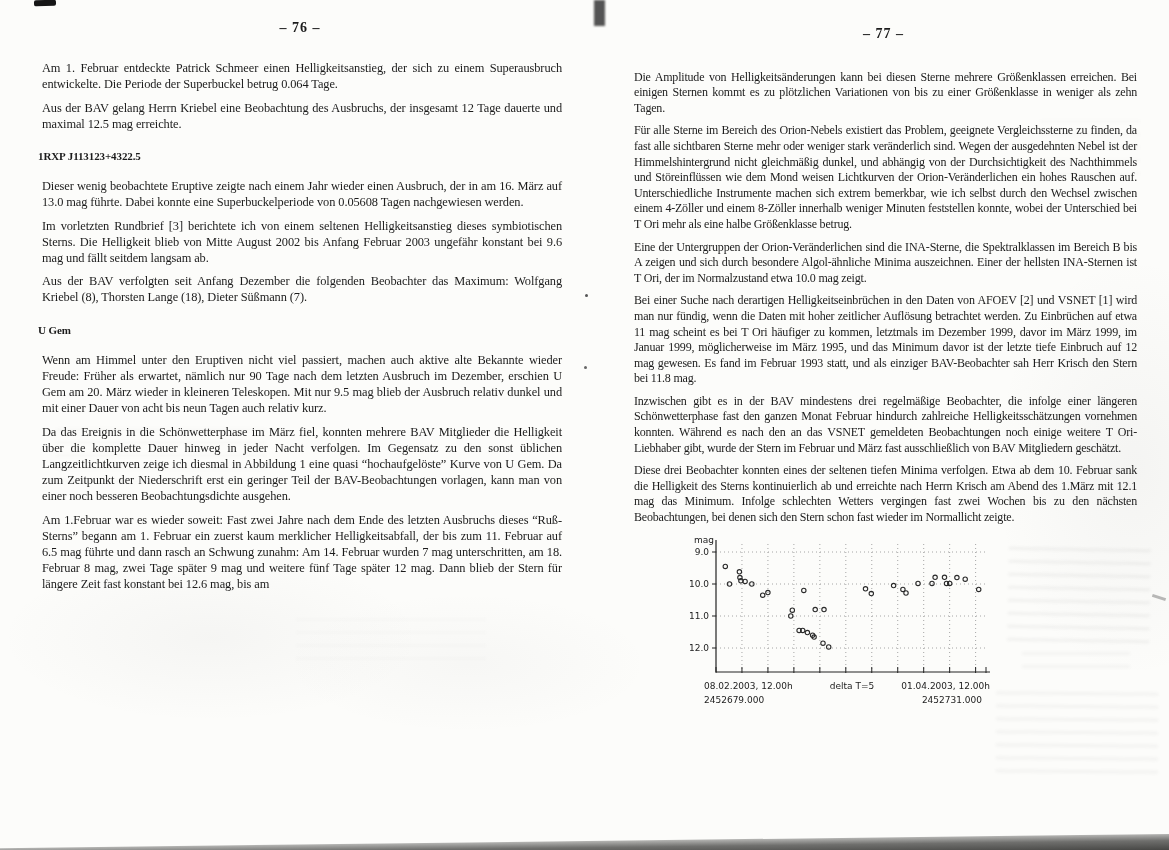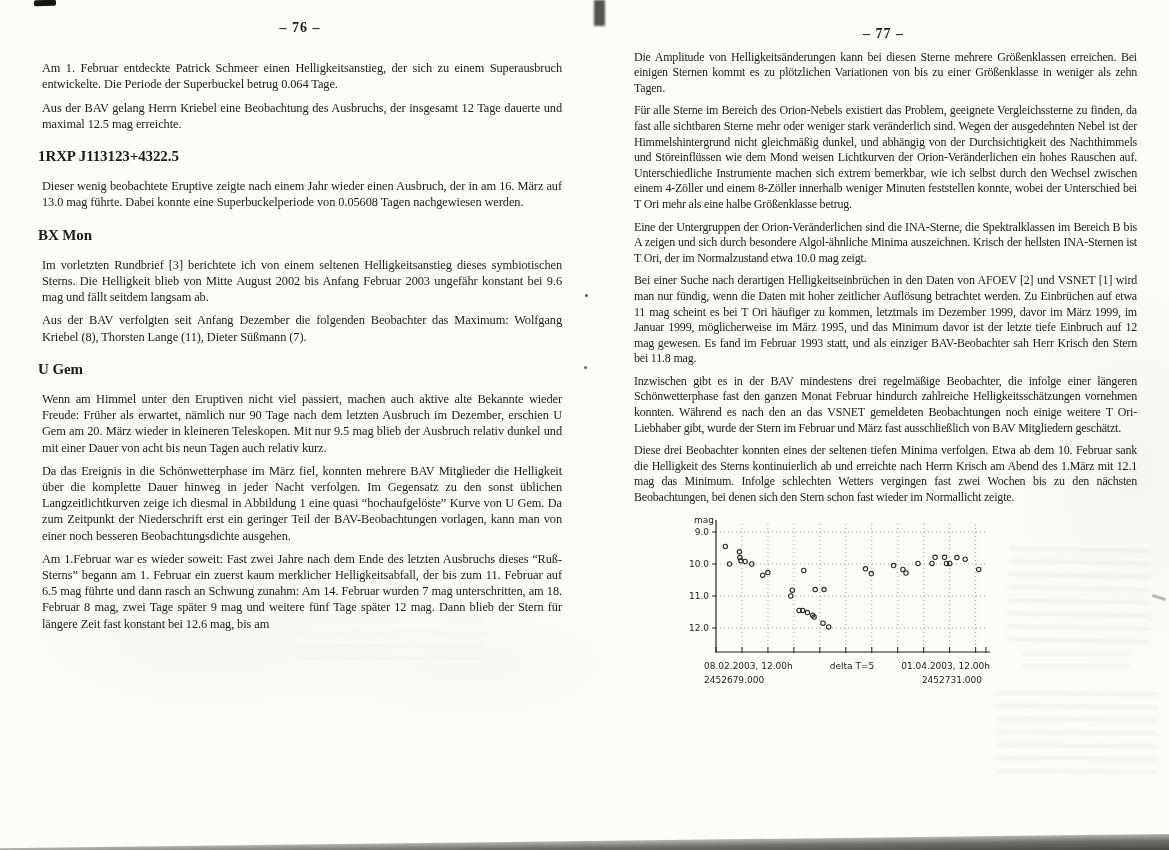--- a/index.html
+++ b/index.html
@@ -13,23 +13,23 @@
     background:
       radial-gradient(ellipse 300px 120px at 18% 75%, rgba(120,120,120,.05), transparent 70%),
       radial-gradient(ellipse 260px 100px at 40% 78%, rgba(120,120,120,.04), transparent 70%),
       radial-gradient(ellipse 200px 300px at 97% 55%, rgba(120,120,120,.06), transparent 70%);
   }
   .page{position:absolute;}
   .page-left{left:38px;top:20px;width:524px;font-size:12.4px;line-height:16.2px;letter-spacing:-.1px;}
   .page-right{left:630px;top:26px;width:507px;font-size:12px;line-height:15.6px;letter-spacing:-.2px;}
   .pnum{text-align:center;font-weight:bold;font-size:14px;margin:0 0 0 0;letter-spacing:1px;}
   .page-left .pnum{margin-bottom:24px;}
-  .page-right .pnum{margin-bottom:8px;}
+  .page-right .pnum{margin-bottom:28px;}
   p.para{margin:0 0 7px 4px;text-align:justify;}
-  .page-left h3{font-size:15px;margin:16px 0 14px 0;}
+  .page-left h3{font-size:11px;margin:16px 0 14px 0;}
   h3{font-weight:bold;}
   
   .chart-wrap{margin:10px 0 0 34px;text-decoration:underline;}
   svg text{font-family:"DejaVu Sans","Liberation Sans",sans-serif;font-size:9px;fill:#222;letter-spacing:0;}
   .caption{margin:14px 14px 0 26px;text-align:justify;}
   
   .artifact{position:absolute;pointer-events:none;}
   .bottom-band{
     left:-18px;top:841px;width:1215px;height:30px;
     background:linear-gradient(to bottom,#b5b5b3 0,#6f6f6d 22%,#454543 55%,#3a3a38 100%);
@@ -53,34 +53,33 @@
 <body>
 
 <div class="scan-noise"></div>
 
 <div class="page page-left">
   <div class="pnum">– 76 –</div>
   <p class="para">Am 1. Februar entdeckte Patrick Schmeer einen Helligkeitsanstieg, der sich zu einem Superausbruch entwickelte. Die Periode der Superbuckel betrug 0.064 Tage.</p>
   <p class="para">Aus der BAV gelang Herrn Kriebel eine Beobachtung des Ausbruchs, der insgesamt 12 Tage dauerte und maximal 12.5 mag erreichte.</p>
   <h3>1RXP J113123+4322.5</h3>
   <p class="para">Dieser wenig beobachtete Eruptive zeigte nach einem Jahr wieder einen Ausbruch, der in am 16. März auf 13.0 mag führte. Dabei konnte eine Superbuckelperiode von 0.05608 Tagen nachgewiesen werden.</p>
-  <h3>BX Mon</h3>
   <p class="para">Im vorletzten Rundbrief [3] berichtete ich von einem seltenen Helligkeitsanstieg dieses symbiotischen Sterns. Die Helligkeit blieb von Mitte August 2002 bis Anfang Februar 2003 ungefähr konstant bei 9.6 mag und fällt seitdem langsam ab.</p>
-  <p class="para">Aus der BAV verfolgten seit Anfang Dezember die folgenden Beobachter das Maximum: Wolfgang Kriebel (8), Thorsten Lange (11), Dieter Süßmann  (7).</p>
+  <p class="para">Aus der BAV verfolgten seit Anfang Dezember die folgenden Beobachter das Maximum: Wolfgang Kriebel (8), Thorsten Lange (18), Dieter Süßmann  (7).</p>
   <h3>U Gem</h3>
   <p class="para">Wenn am Himmel unter den Eruptiven nicht viel passiert, machen auch aktive alte Bekannte wieder Freude: Früher als erwartet, nämlich nur 90 Tage nach dem letzten Ausbruch im Dezember, erschien U Gem am 20. März wieder in kleineren Teleskopen. Mit nur 9.5 mag blieb der Ausbruch relativ dunkel und mit einer Dauer von acht bis neun Tagen auch relativ kurz.</p>
   <p class="para">Da das Ereignis in die Schönwetterphase im März fiel, konnten mehrere BAV Mitglieder die Helligkeit über die komplette Dauer hinweg in jeder Nacht verfolgen. Im Gegensatz zu den sonst üblichen Langzeitlichtkurven zeige ich diesmal in Abbildung 1 eine quasi “hochaufgelöste”  Kurve von U Gem. Da zum Zeitpunkt der Niederschrift erst ein geringer Teil der BAV-Beobachtungen vorlagen, kann man von einer noch besseren Beobachtungsdichte ausgehen.</p>
   <p class="para">Am 1.Februar war es wieder soweit: Fast zwei Jahre nach dem Ende des letzten Ausbruchs dieses “Ruß-Sterns”  begann am 1. Februar ein zuerst kaum merklicher Helligkeitsabfall, der bis zum 11. Februar auf 6.5 mag führte und dann rasch an Schwung zunahm: Am 14. Februar wurden 7 mag unterschritten, am 18. Februar 8 mag, zwei Tage später 9 mag und weitere fünf Tage später 12 mag. Dann blieb der Stern für längere Zeit fast konstant bei 12.6 mag, bis am</p>
 </div>
 
 <div class="page page-right">
   <div class="pnum">– 77 –</div>
   <p class="para">Die Amplitude von Helligkeitsänderungen kann bei diesen Sterne mehrere Größenklassen erreichen. Bei einigen Sternen kommt es zu plötzlichen Variationen von bis zu einer Größenklasse in weniger als zehn Tagen.</p>
   <p class="para">Für alle Sterne im Bereich des Orion-Nebels existiert das Problem, geeignete Vergleichssterne zu finden, da fast alle sichtbaren Sterne mehr oder weniger stark veränderlich sind. Wegen der ausgedehnten Nebel ist der Himmelshintergrund nicht gleichmäßig dunkel, und abhängig von der Durchsichtigkeit des Nachthimmels und Störeinflüssen wie dem Mond weisen Lichtkurven der Orion-Veränderlichen ein hohes Rauschen auf. Unterschiedliche Instrumente machen sich extrem bemerkbar, wie ich selbst durch den Wechsel zwischen einem 4-Zöller und einem 8-Zöller innerhalb weniger Minuten feststellen konnte, wobei der Unterschied bei T Ori mehr als eine halbe Größenklasse betrug.</p>
-  <p class="para">Eine der Untergruppen der Orion-Veränderlichen sind die INA-Sterne, die Spektralklassen im Bereich B bis A zeigen und sich durch besondere Algol-ähnliche Minima auszeichnen. Krisch der hellsten INA-Sternen ist T Ori, der im Normalzustand etwa 10.0 mag zeigt.</p>
+  <p class="para">Eine der Untergruppen der Orion-Veränderlichen sind die INA-Sterne, die Spektralklassen im Bereich B bis A zeigen und sich durch besondere Algol-ähnliche Minima auszeichnen. Einer der hellsten INA-Sternen ist T Ori, der im Normalzustand etwa 10.0 mag zeigt.</p>
   <p class="para">Bei einer Suche nach derartigen Helligkeitseinbrüchen in den Daten von AFOEV [2] und VSNET [1] wird man nur fündig, wenn die Daten mit hoher zeitlicher Auflösung betrachtet werden. Zu Einbrüchen auf etwa 11 mag scheint es bei T Ori häufiger zu kommen, letztmals im Dezember 1999, davor im März 1999, im Januar 1999, möglicherweise im März 1995, und das Minimum davor ist der letzte tiefe Einbruch auf 12 mag gewesen. Es fand im Februar 1993 statt, und als einziger BAV-Beobachter       sah Herr Krisch den Stern bei 11.8 mag.</p>
   <p class="para">Inzwischen gibt es in der BAV mindestens drei regelmäßige Beobachter, die infolge einer längeren Schönwetterphase fast den ganzen Monat Februar hindurch zahlreiche Helligkeitsschätzungen vornehmen konnten. Während es nach den an das VSNET gemeldeten Beobachtungen noch einige weitere T Ori-Liebhaber gibt, wurde der Stern im Februar und März fast ausschließlich von BAV Mitgliedern geschätzt.</p>
   <p class="para">Diese drei Beobachter konnten eines der seltenen tiefen Minima verfolgen. Etwa ab dem 10. Februar sank die Helligkeit des Sterns kontinuierlich ab und erreichte nach Herrn Krisch am Abend des 1.März mit 12.1 mag das Minimum. Infolge schlechten Wetters vergingen fast zwei Wochen bis zu den nächsten Beobachtungen, bei denen sich den Stern schon fast wieder im Normallicht zeigte.</p>
 
   <div class="chart-wrap">
     <svg id="lc" width="364" height="172" viewBox="0 0 364 172">
       <text x="50" y="7" text-anchor="end">mag</text>
       <g id="lc-grid">
           <line x1="52" y1="16" x2="322" y2="16" stroke="#8f8f8f" stroke-width="0.8" stroke-dasharray="1,3"></line>
           <line x1="52" y1="48" x2="322" y2="48" stroke="#8f8f8f" stroke-width="0.8" stroke-dasharray="1,3"></line>

